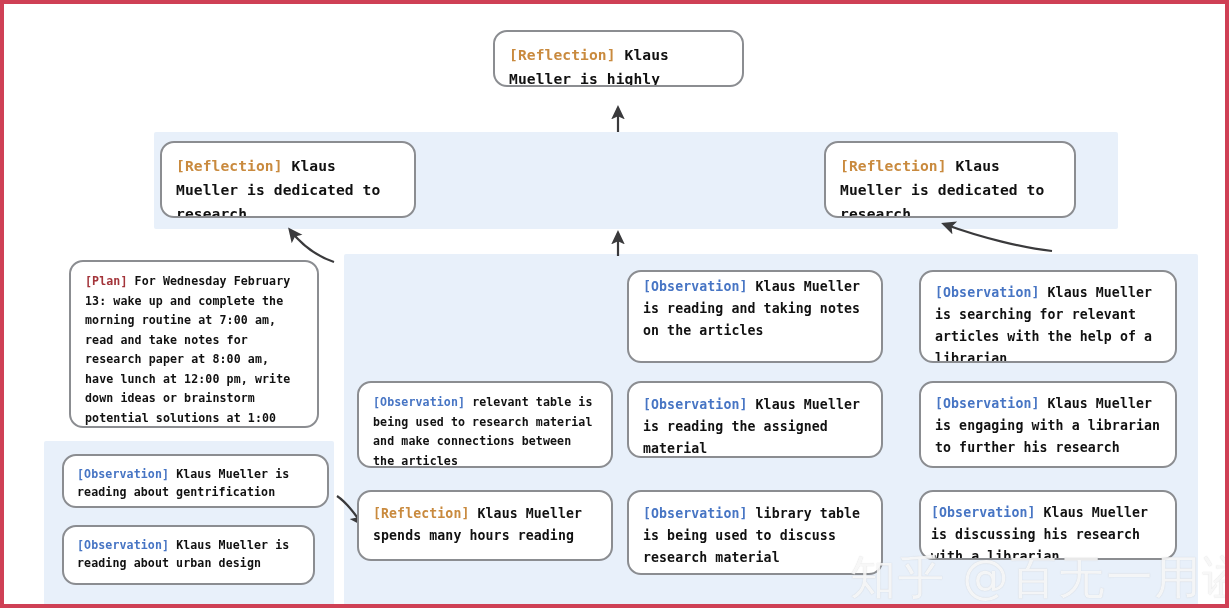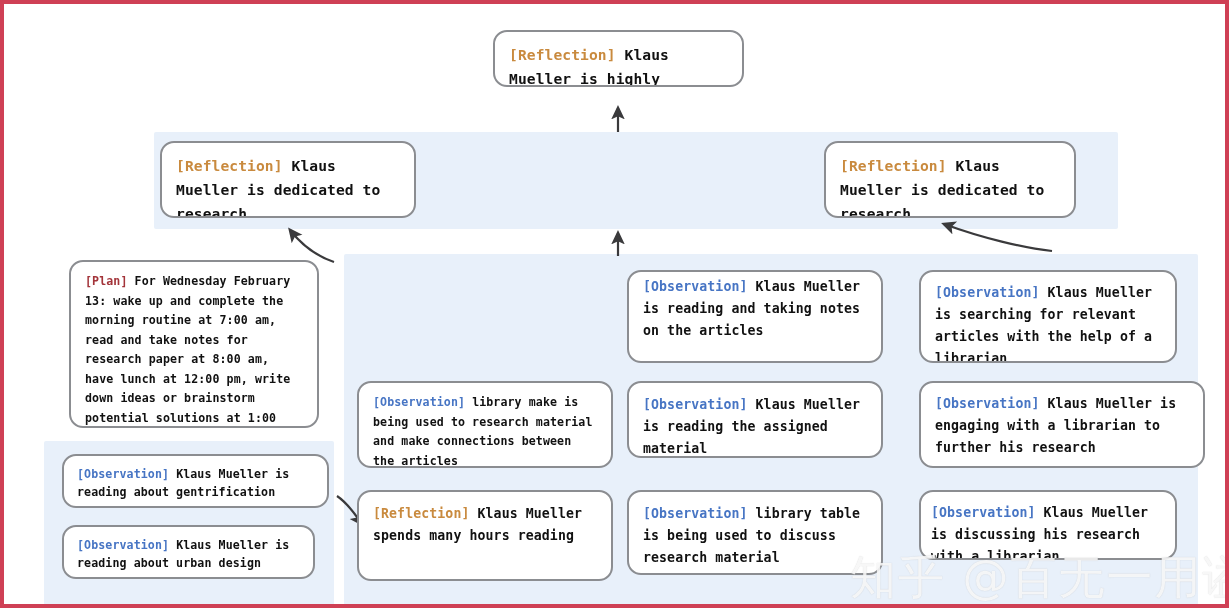--- a/index.html
+++ b/index.html
@@ -121,50 +121,50 @@
   </div>
 
   <div class="node sz-sm" style="left:65px; top:256px; width:250px; height:168px; padding:10px 14px;">
     <span class="txt"><span class="tag tag-plan">[Plan]</span><span> For Wednesday February 13: wake up and complete the morning routine at 7:00 am, read and take notes for research paper at 8:00 am, have lunch at 12:00 pm, write down ideas or brainstorm potential solutions at 1:00 pm, [...]</span></span>
   </div>
 
   <div class="node sz-xs" style="left:58px; top:450px; width:267px; height:54px; padding:9px 13px;">
     <span class="txt"><span class="tag tag-observation">[Observation]</span><span> Klaus Mueller is reading about gentrification</span></span>
   </div>
 
-  <div class="node sz-xs" style="left:58px; top:521px; width:253px; height:54px; padding:9px 13px;">
+  <div class="node sz-xs" style="left:58px; top:521px; width:253px; height:60px; padding:9px 13px;">
     <span class="txt"><span class="tag tag-observation">[Observation]</span><span> Klaus Mueller is reading about urban design</span></span>
   </div>
 
 
   <div class="node sz-sm" style="left:353px; top:377px; width:256px; height:87px; padding:10px 14px;">
-    <span class="txt"><span class="tag tag-observation">[Observation]</span><span> library make is being used to research material and make connections between the articles</span></span>
+    <span class="txt"><span class="tag tag-observation">[Observation]</span><span> relevant table is being used to research material and make connections between the articles</span></span>
   </div>
 
-  <div class="node sz-md" style="left:353px; top:486px; width:256px; height:91px; padding:11px 14px;">
+  <div class="node sz-md" style="left:353px; top:486px; width:256px; height:71px; padding:11px 14px;">
     <span class="txt"><span class="tag tag-reflection">[Reflection]</span><span> Klaus Mueller spends many hours reading</span></span>
   </div>
 
   <div class="node sz-md" style="left:623px; top:266px; width:256px; height:93px; padding:4px 14px;">
     <span class="txt"><span class="tag tag-observation">[Observation]</span><span> Klaus Mueller is reading and taking notes on the articles</span></span>
   </div>
 
   <div class="node sz-md" style="left:623px; top:377px; width:256px; height:77px; padding:11px 14px;">
     <span class="txt"><span class="tag tag-observation">[Observation]</span><span> Klaus Mueller is reading the assigned material</span></span>
   </div>
 
   <div class="node sz-md" style="left:623px; top:486px; width:256px; height:85px; padding:11px 14px;">
     <span class="txt"><span class="tag tag-observation">[Observation]</span><span> library table is being used to discuss research material</span></span>
   </div>
 
   <div class="node sz-md" style="left:915px; top:266px; width:258px; height:93px; padding:10px 14px;">
     <span class="txt"><span class="tag tag-observation">[Observation]</span><span> Klaus Mueller is searching for relevant articles with the help of a librarian</span></span>
   </div>
 
-  <div class="node sz-md" style="left:915px; top:377px; width:286px; height:87px; padding:10px 14px;">
+  <div class="node sz-md" style="left:915px; top:377px; width:258px; height:87px; padding:10px 14px;">
     <span class="txt"><span class="tag tag-observation">[Observation]</span><span> Klaus Mueller is engaging with a librarian to further his research</span></span>
   </div>
 
   <div class="node sz-md" style="left:915px; top:486px; width:258px; height:70px; padding:10px 10px;">
     <span class="txt"><span class="tag tag-observation">[Observation]</span><span> Klaus Mueller is discussing his research with a librarian</span></span>
   </div>
 
   <div class="watermark" style="left:846px; top:543px;">知乎 @百无一用谥书生</div>
 
 </div>

